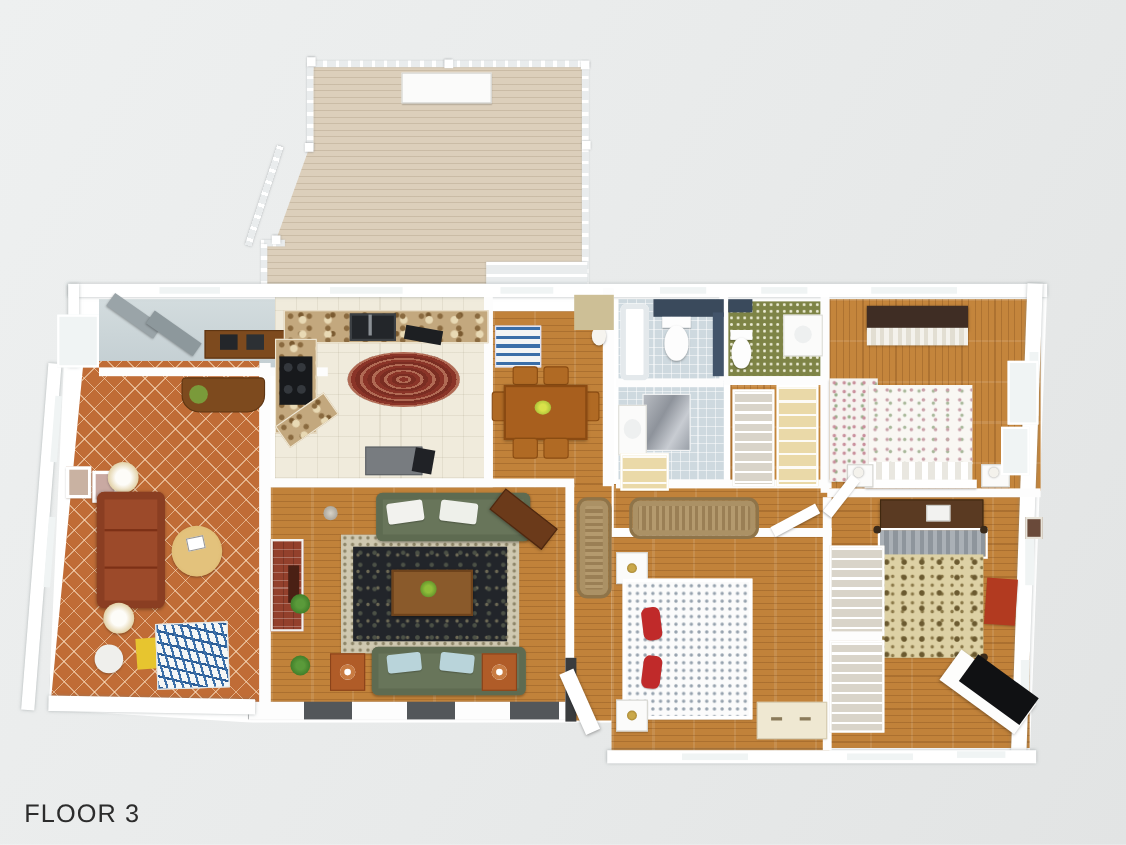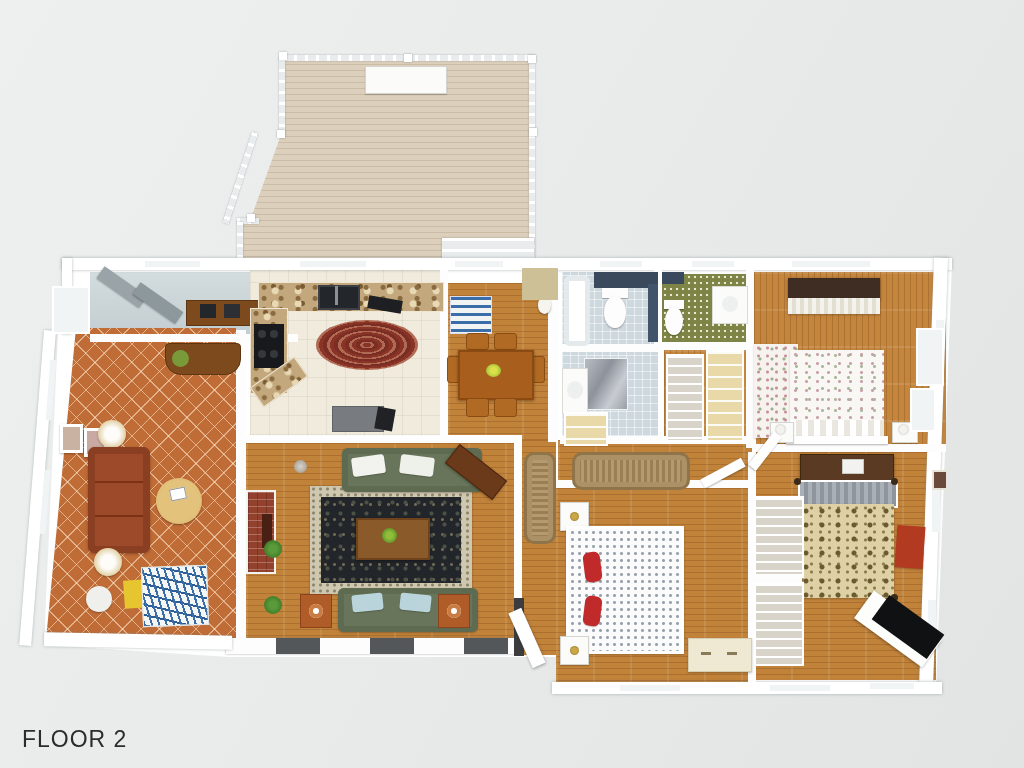--- a/index.html
+++ b/index.html
@@ -309,14 +309,14 @@
   <div class="abs pillow" style="left:584px;top:552px;width:17px;height:30px;background:#c02a2a;border-radius:6px;transform:rotate(-7deg)"></div>
   <div class="abs pillow" style="left:584px;top:596px;width:17px;height:30px;background:#c02a2a;border-radius:6px;transform:rotate(7deg)"></div>
   <div class="abs white-box" style="left:560px;top:636px;width:27px;height:27px">
     <div class="abs" style="left:9px;top:9px;width:9px;height:9px;background:radial-gradient(circle,#caa84a 40%,#8a6a20);border-radius:50%"></div>
   </div>
   <div class="abs" style="left:688px;top:638px;width:62px;height:32px;background:#efe8d2;border:1px solid #d6cdb2;box-shadow:0 1px 2px rgba(0,0,0,.25)">
     <div class="abs" style="left:12px;top:13px;width:10px;height:3px;background:#8a7a5a"></div>
     <div class="abs" style="left:38px;top:13px;width:10px;height:3px;background:#8a7a5a"></div>
   </div>
 
-  <div id="floor-label" class="abs" style="left:22px;top:726px">FLOOR 2</div>
+  <div id="floor-label" class="abs" style="left:22px;top:726px">FLOOR 3</div>
 </div>
 
 </body></html>

